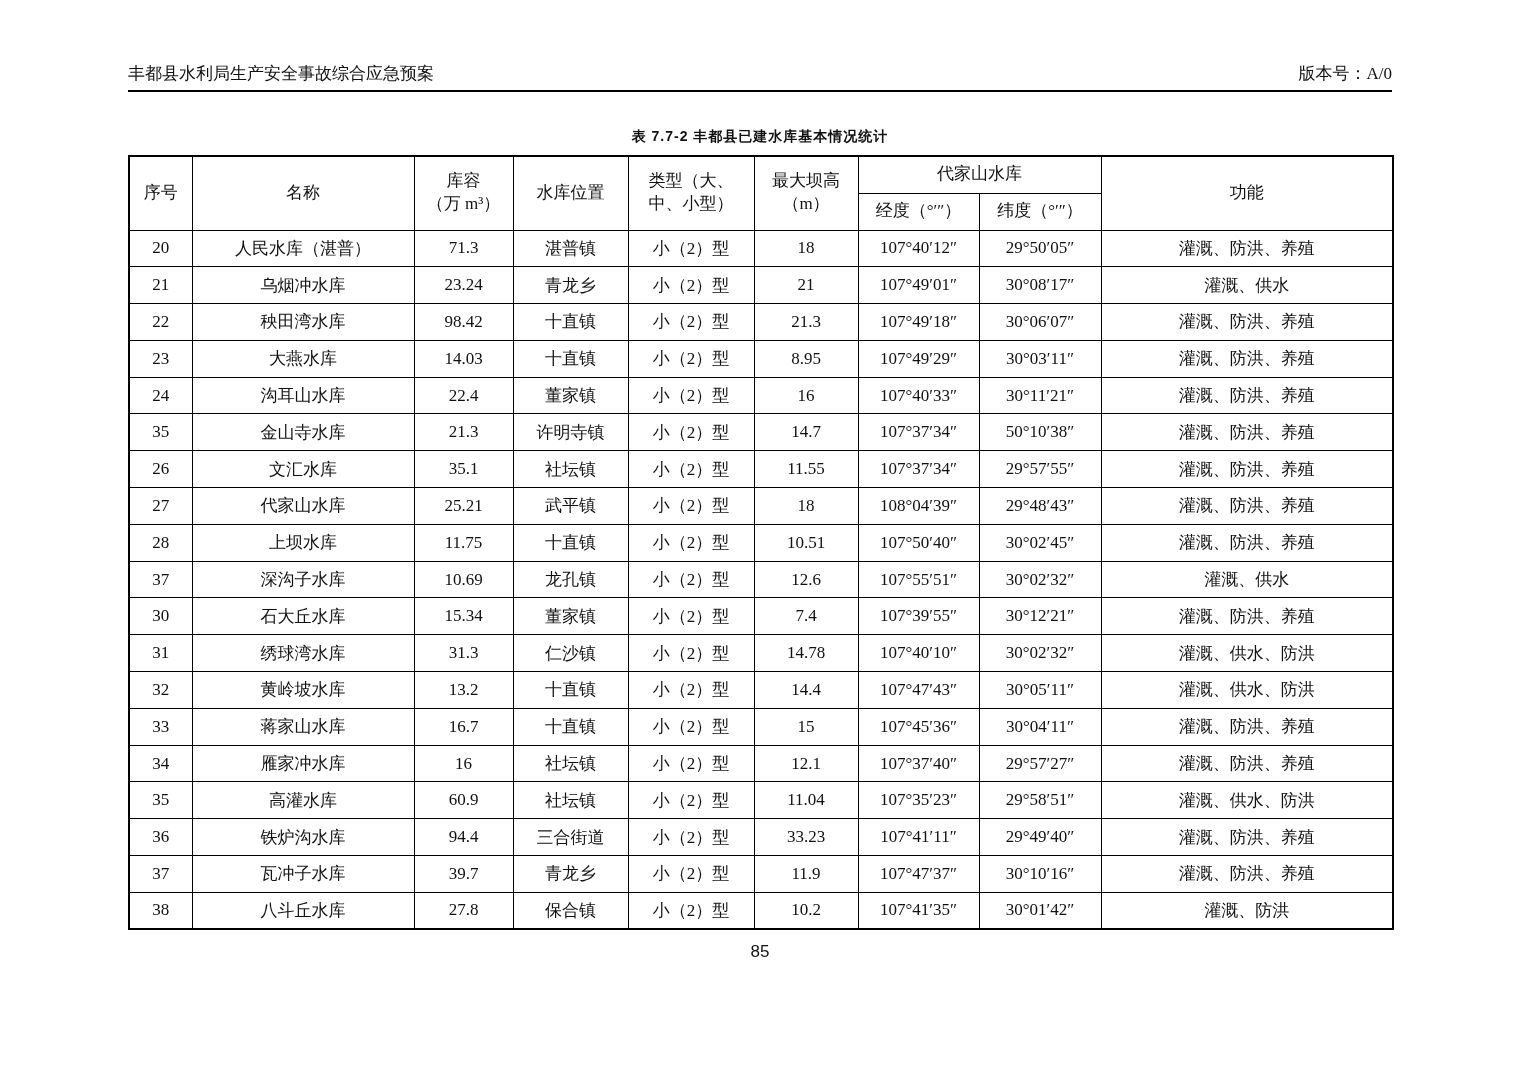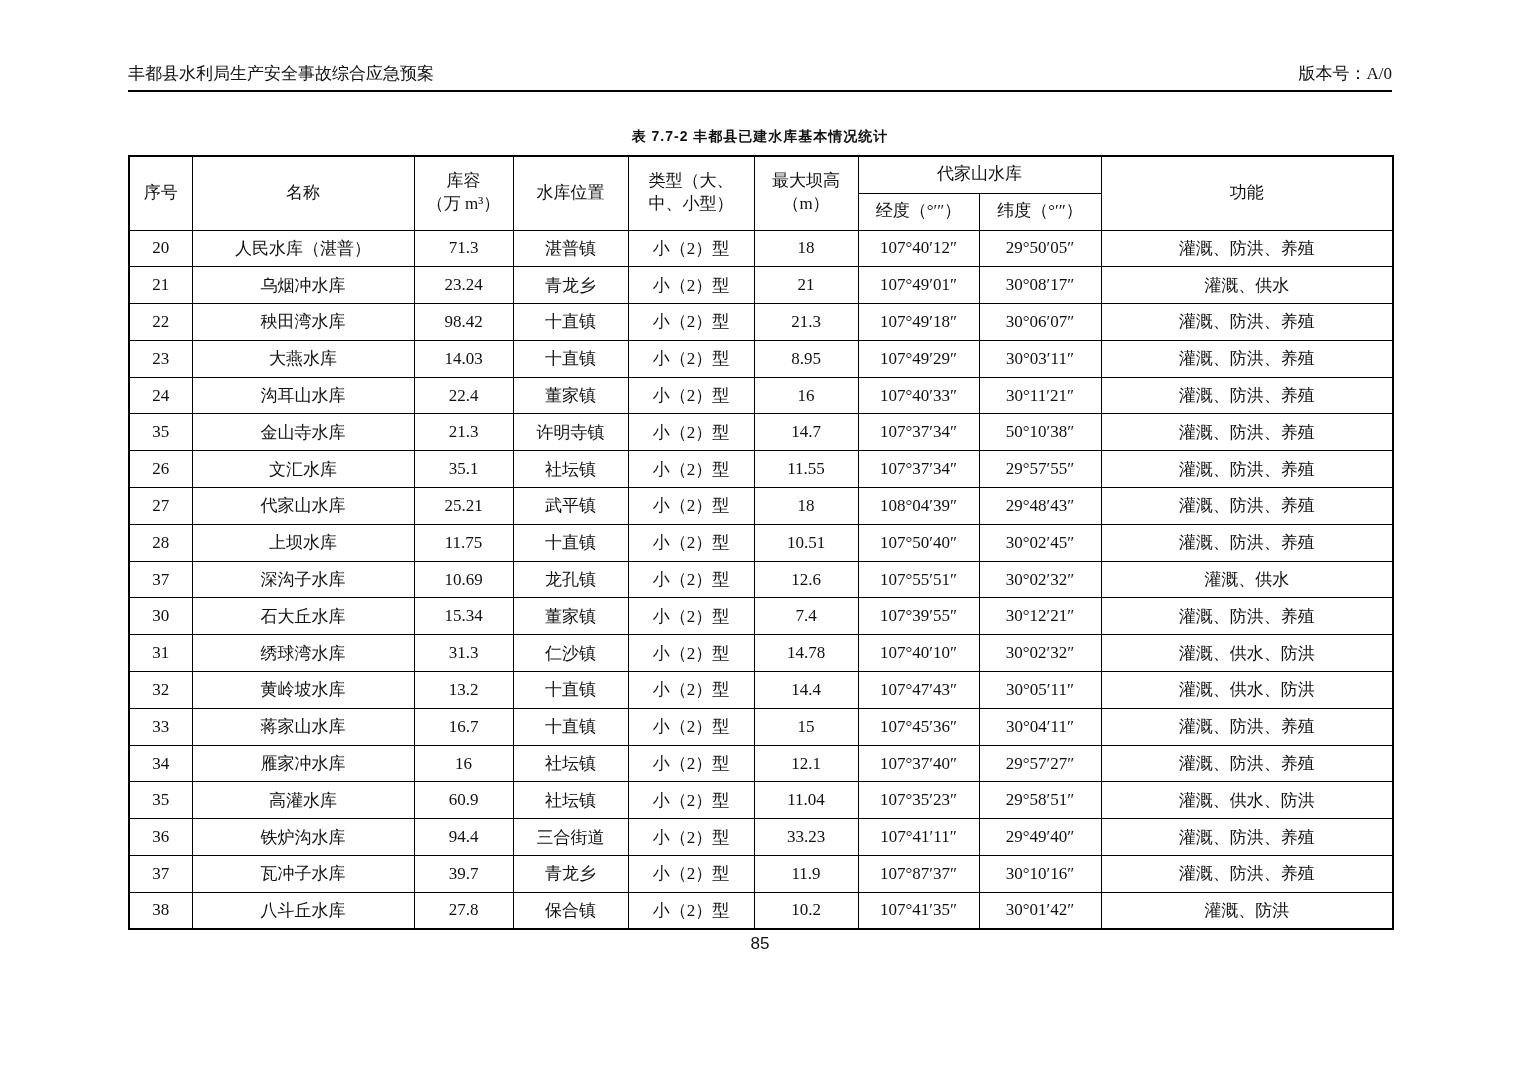--- a/index.html
+++ b/index.html
@@ -45,21 +45,21 @@
     font-weight: normal;
     font-size: 17px;
     padding: 1px 3px;
     overflow: hidden;
   }
   .res-table thead th { height: 37px; line-height: 1.35; }
   .res-table tbody td { height: 36.8px; }
   .page-number {
     text-align: center;
     font-size: 17px;
-    margin-top: 4px;
+    margin-top: 12px;
     font-family: "Liberation Sans", "DejaVu Sans", sans-serif;
   }
 </style>
 </head>
 <body>
 
 <div class="page">
 
   <div class="doc-header">
     <span>丰都县水利局生产安全事故综合应急预案</span>
@@ -293,21 +293,21 @@
           <td>29°49′40″</td>
           <td>灌溉、防洪、养殖</td>
         </tr>
         <tr>
           <td>37</td>
           <td>瓦冲子水库</td>
           <td>39.7</td>
           <td>青龙乡</td>
           <td>小（2）型</td>
           <td>11.9</td>
-          <td>107°87′37″</td>
+          <td>107°47′37″</td>
           <td>30°10′16″</td>
           <td>灌溉、防洪、养殖</td>
         </tr>
         <tr>
           <td>38</td>
           <td>八斗丘水库</td>
           <td>27.8</td>
           <td>保合镇</td>
           <td>小（2）型</td>
           <td>10.2</td>

